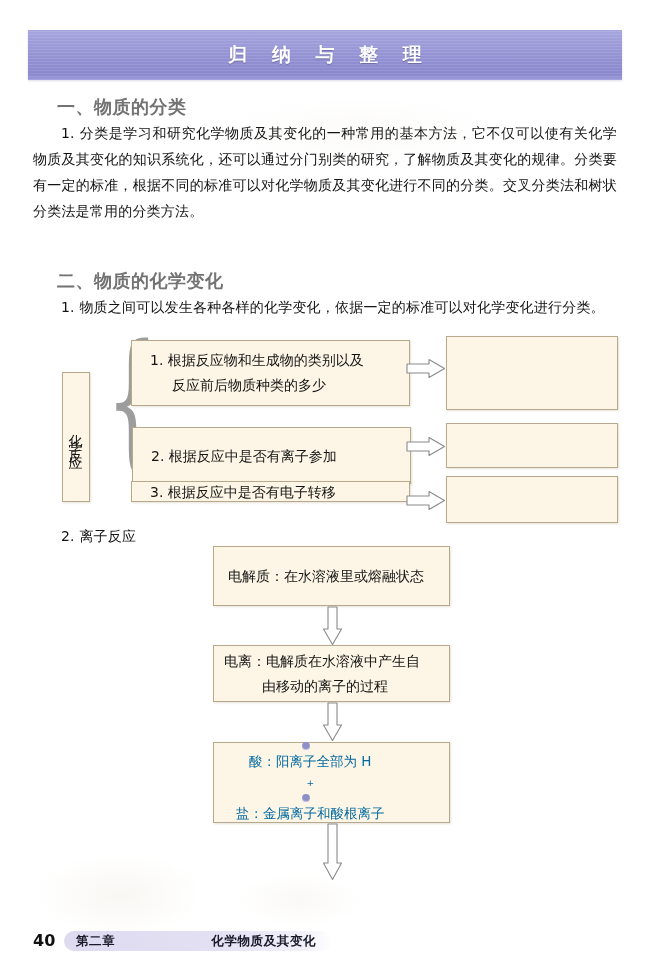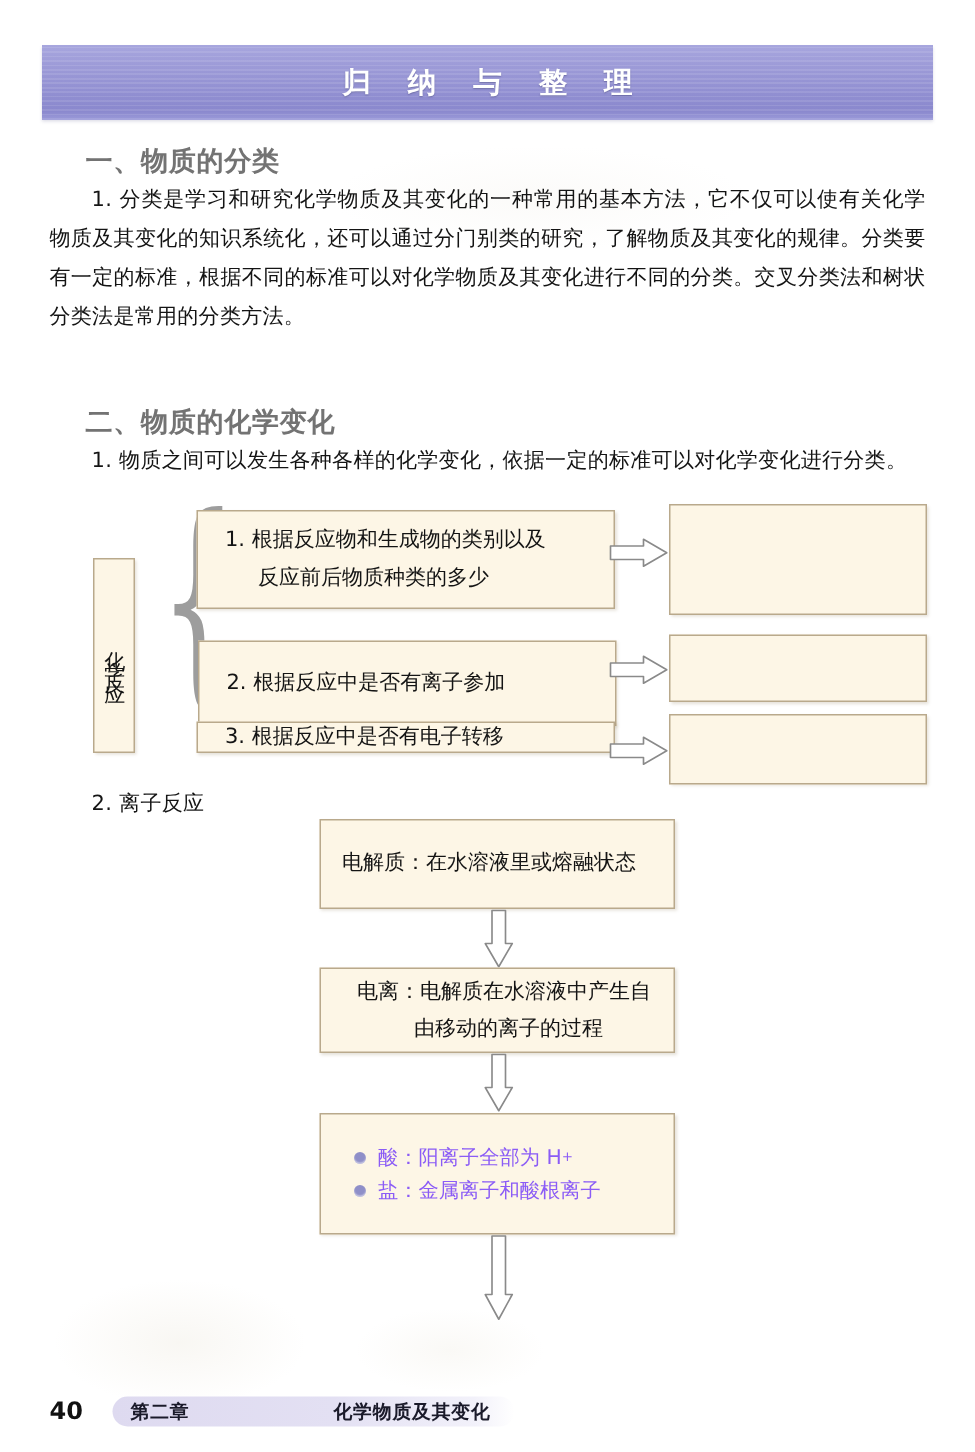--- a/index.html
+++ b/index.html
@@ -99,23 +99,24 @@
     transform-origin:left center;
     font-weight:300;
   }
 
   
   .arrow{position:absolute;}
 
   
   .bulletbox .row{
     display:flex;align-items:center;
-    font-size:13.5px;line-height:22px;color:#8b5cf6;
+    font-size:13.5px;line-height:22px;color:#0369a1;
     margin:0 0 0 0;
     font-family:"DejaVu Sans","Liberation Sans",sans-serif;
+    flex-direction:column;
   }
   .bulletbox .bul{
     width:8px;height:8px;border-radius:50%;
     background:#8f8fc8;margin-right:8px;flex:0 0 auto;
     box-shadow:inset 0 -1px 1px rgba(255,255,255,.5);
   }
   .bulletbox .inner{
     position:absolute;left:22px;top:50%;transform:translateY(-50%);
   }
   sup{font-size:9px;vertical-align:super;}
@@ -217,21 +218,21 @@
       </div>
     </div>
 
     <div class="arrow" style="left:322px;top:606px;">
       <svg width="21" height="40" viewBox="0 0 21 40">
         <path d="M6,1 L6,23 L1.5,23 L10.5,38.5 L19.5,23 L15,23 L15,1 Z" fill="#ffffff" stroke="#8a8a8a" stroke-width="1.1" stroke-linejoin="round"></path>
       </svg>
     </div>
 
     <div class="cbox" style="left:213px;top:645px;width:237px;height:57px;">
-      <div class="txt" style="padding-left:24px;padding-right:12px;">
+      <div class="txt" style="padding-left:10px;padding-right:12px;">
         <div>电离：电解质在水溶液中产生自</div>
         <div style="padding-left:38px;">由移动的离子的过程</div>
       </div>
     </div>
 
     <div class="arrow" style="left:322px;top:702px;">
       <svg width="21" height="40" viewBox="0 0 21 40">
         <path d="M6,1 L6,23 L1.5,23 L10.5,38.5 L19.5,23 L15,23 L15,1 Z" fill="#ffffff" stroke="#8a8a8a" stroke-width="1.1" stroke-linejoin="round"></path>
       </svg>
     </div>
@@ -253,19 +254,19 @@
 
     <div class="arrow" style="left:322px;top:823px;">
       <svg width="21" height="58" viewBox="0 0 21 58">
         <path d="M6,1 L6,40 L1.5,40 L10.5,56.5 L19.5,40 L15,40 L15,1 Z" fill="#ffffff" stroke="#8a8a8a" stroke-width="1.1" stroke-linejoin="round"></path>
       </svg>
     </div>
   </div>
 
   <div class="folio">40</div>
 
-  <div class="foot-pill" style="left:75px;gap:42px;">
+  <div class="foot-pill" style="left:64px;gap:42px;">
     <span class="ft">第二章</span>
     <span class="gap"></span>
     <span class="ft">化学物质及其变化</span>
   </div>
 
 </div>
 
 </body></html>

